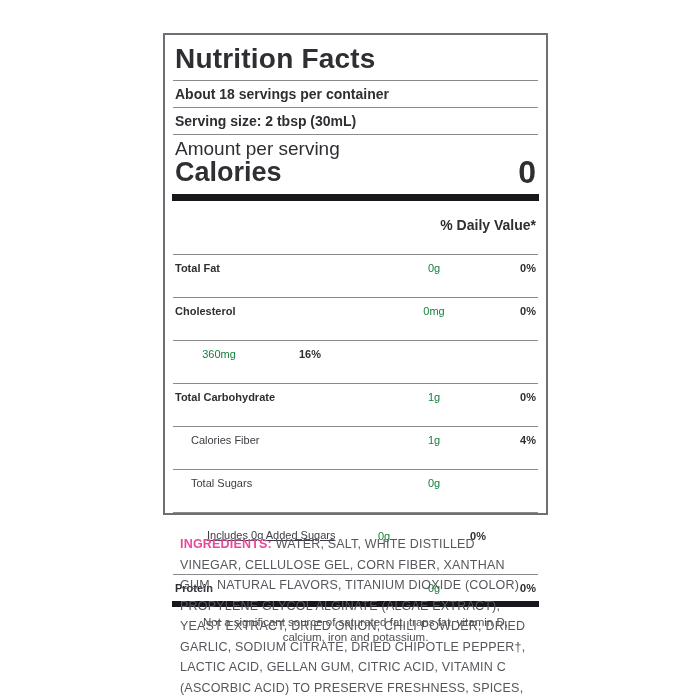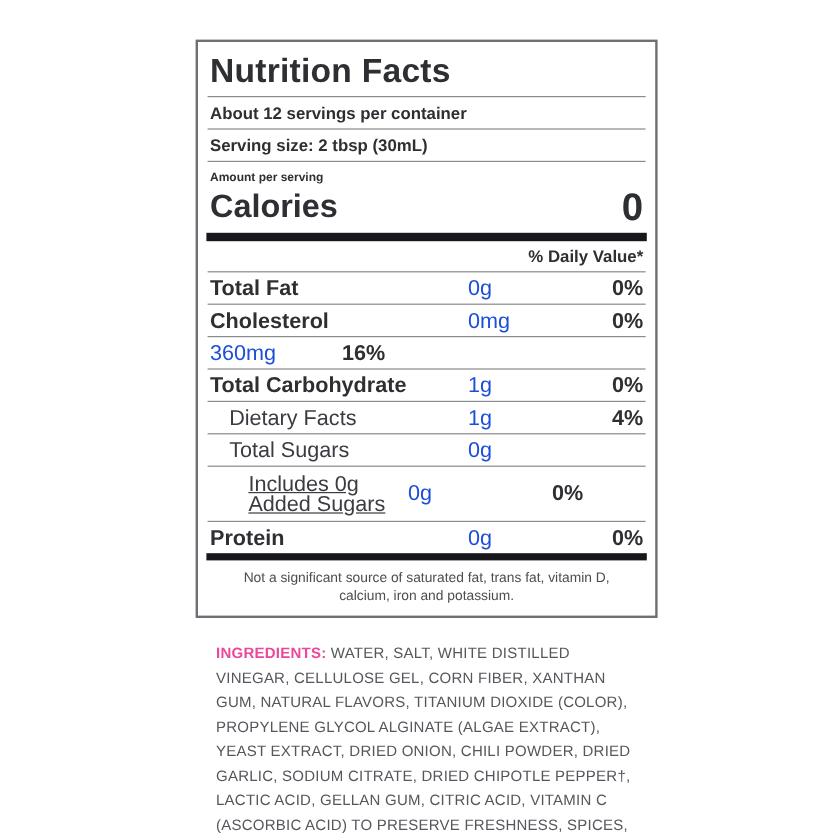--- a/index.html
+++ b/index.html
@@ -7,38 +7,38 @@
   .stage{position:relative;width:621px;height:700px;background:#ffffff;
          font-family:"Liberation Sans",sans-serif;color:#2e2f33;overflow:hidden;}
 
   
   .nf-panel{position:absolute;left:163px;top:33px;width:385px;height:482px;
             border:2px solid #6f7075;background:#ffffff;padding:0 8px;}
   .nf-title{font-size:28px;font-weight:bold;letter-spacing:.2px;
             padding:9px 2px 6px 2px;line-height:30px;}
   .sep{border-top:1px solid #8a8a8a;}
   .nf-line{font-size:14px;font-weight:bold;padding:5px 2px;line-height:16px;}
-  .nf-amountper{font-size:10px;font-weight:bold;padding:6px 2px 0 2px;line-height:15px;}
+  .nf-amountper{font-size:19px;font-weight:normal;padding:6px 2px 0 2px;line-height:15px;}
   .nf-calrow{display:flex;align-items:flex-end;justify-content:space-between;
              padding:0 2px 6px 2px;}
   .nf-cal-label{font-size:27px;font-weight:bold;line-height:32px;}
   .nf-cal-value{font-size:32px;font-weight:bold;line-height:32px;}
   .thickbar{height:7px;background:#17181b;margin:0 -1px;}
   .thickbar2{height:6px;background:#17181b;margin:0 -1px;}
   .dv-header{font-size:14px;font-weight:bold;text-align:right;
-             padding:5px 2px;line-height:15px;}
+             padding:5px 2px;line-height:15px;margin-top:12px;}
 
   .nrow{display:flex;align-items:center;min-height:27px;
-        border-top:1px solid #8a8a8a;padding:2px 2px;font-size:18px;}
+        border-top:1px solid #8a8a8a;padding:2px 2px;font-size:11px;margin-top:16px;}
   .nrow .lbl{flex:1;color:#3a3c42;line-height:17px;}
   .nrow .lbl.b{font-weight:bold;color:#2e2f33;}
   .nrow .ind1{padding-left:16px;}
   .nrow .ind2{padding-left:32px;}
   .nrow .narrow{max-width:165px;text-decoration:underline;}
-  .nrow .amt{width:88px;text-align:left;color:#1d4ed8;}
+  .nrow .amt{width:88px;text-align:center;color:#15803d;}
   .nrow .dv{width:58px;text-align:right;font-weight:bold;color:#2e2f33;}
   .nrow.tall{min-height:46px;}
 
   .footnote{font-size:11.5px;color:#4b4d52;text-align:center;
             padding:8px 14px;line-height:15px;}
 
   
   .ingredients{position:absolute;left:180px;top:534px;width:352px;
                font-size:12.5px;line-height:20.5px;color:#55575c;
                letter-spacing:.2px;}
@@ -47,21 +47,21 @@
 </head>
 <body>
 
 <div class="stage">
 
   <div class="nf-panel">
 
     <div class="nf-title">Nutrition Facts</div>
     <div class="sep"></div>
 
-    <div class="nf-line">About 12 servings per container</div>
+    <div class="nf-line">About 18 servings per container</div>
     <div class="sep"></div>
 
     <div class="nf-line">Serving size: 2 tbsp (30mL)</div>
     <div class="sep"></div>
 
     <div class="nf-amountper">Amount per serving</div>
 
     <div class="nf-calrow">
       <span class="nf-cal-label">Calories</span>
       <span class="nf-cal-value">0</span>
@@ -88,21 +88,21 @@
       <span class="dv">16%</span>
     </div>
 
     <div class="nrow">
       <span class="lbl b">Total Carbohydrate</span>
       <span class="amt">1g</span>
       <span class="dv">0%</span>
     </div>
 
     <div class="nrow">
-      <span class="lbl ind1">Dietary Facts</span>
+      <span class="lbl ind1">Calories Fiber</span>
       <span class="amt">1g</span>
       <span class="dv">4%</span>
     </div>
 
     <div class="nrow">
       <span class="lbl ind1">Total Sugars</span>
       <span class="amt">0g</span>
       <span class="dv"></span>
     </div>
 

